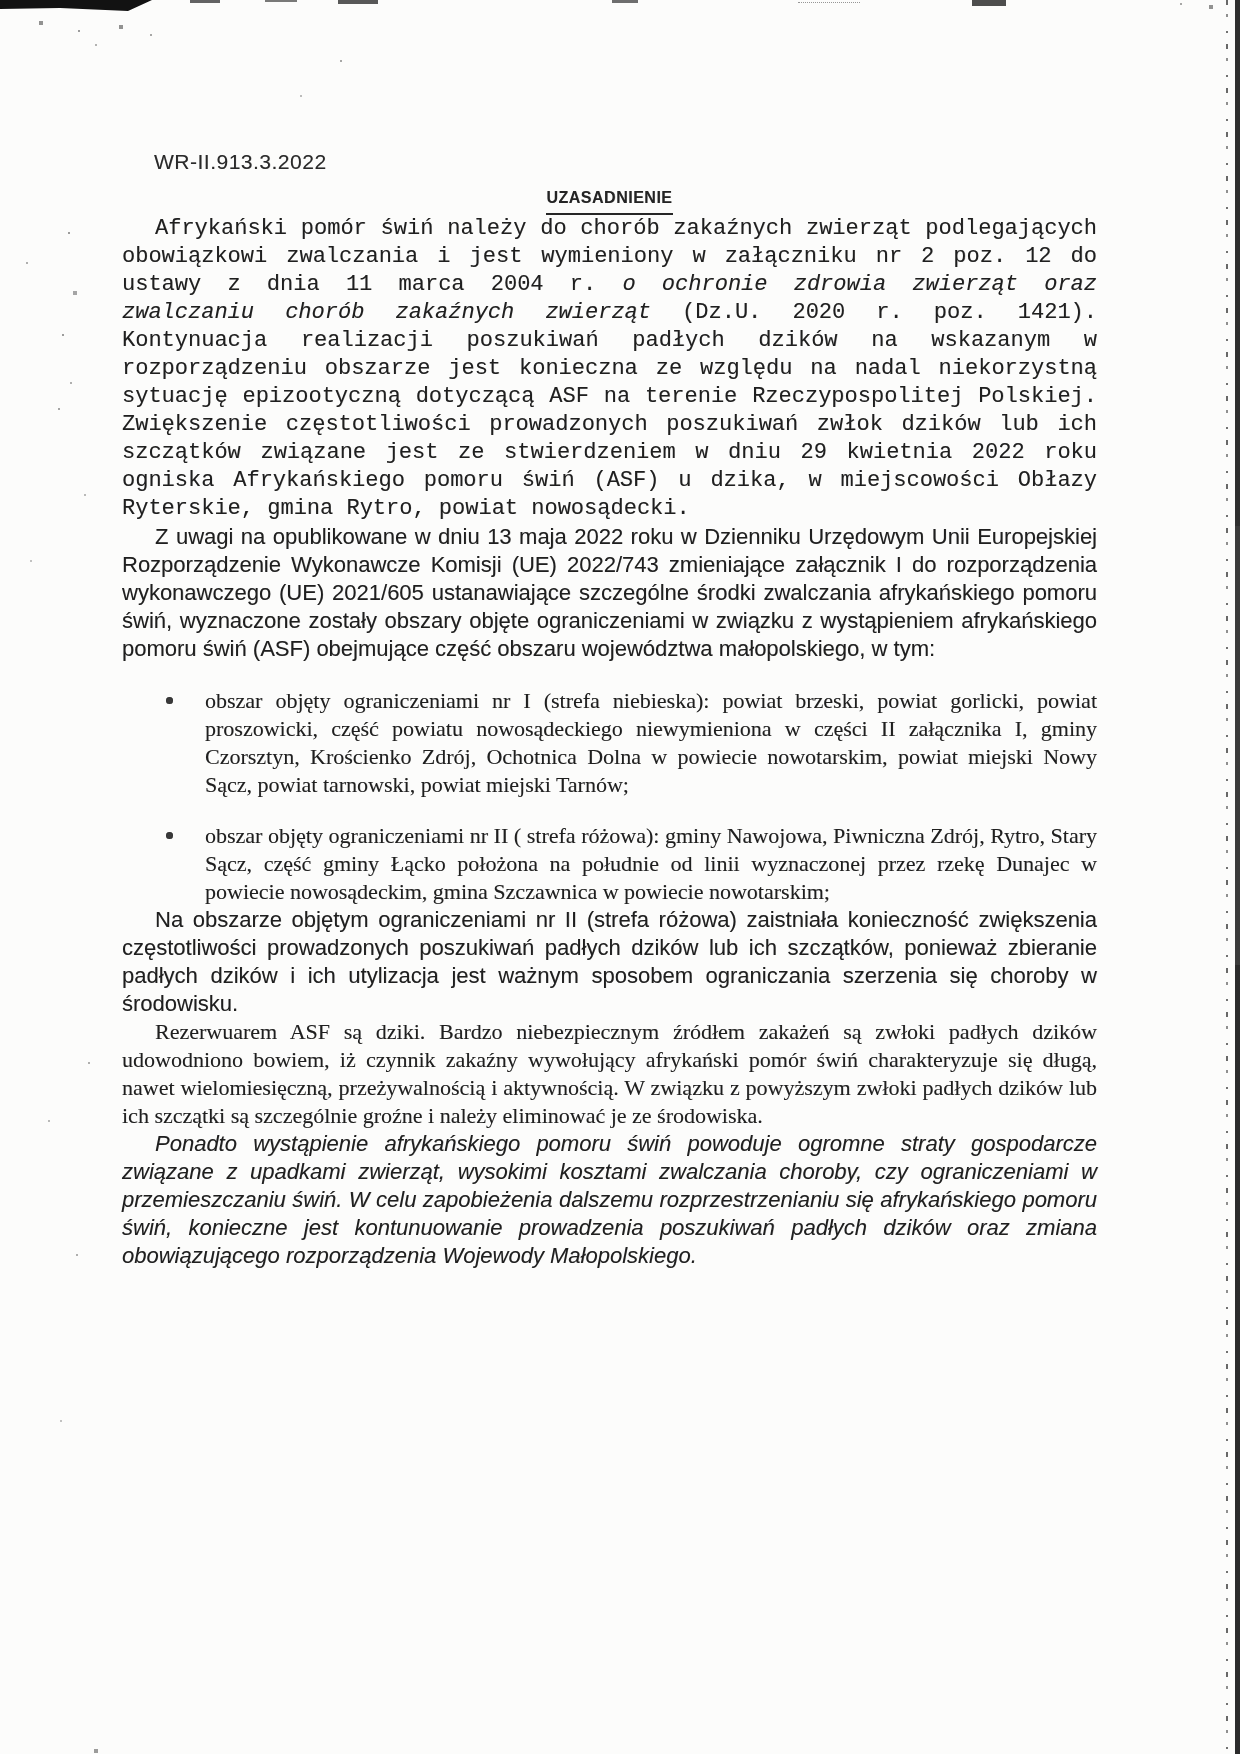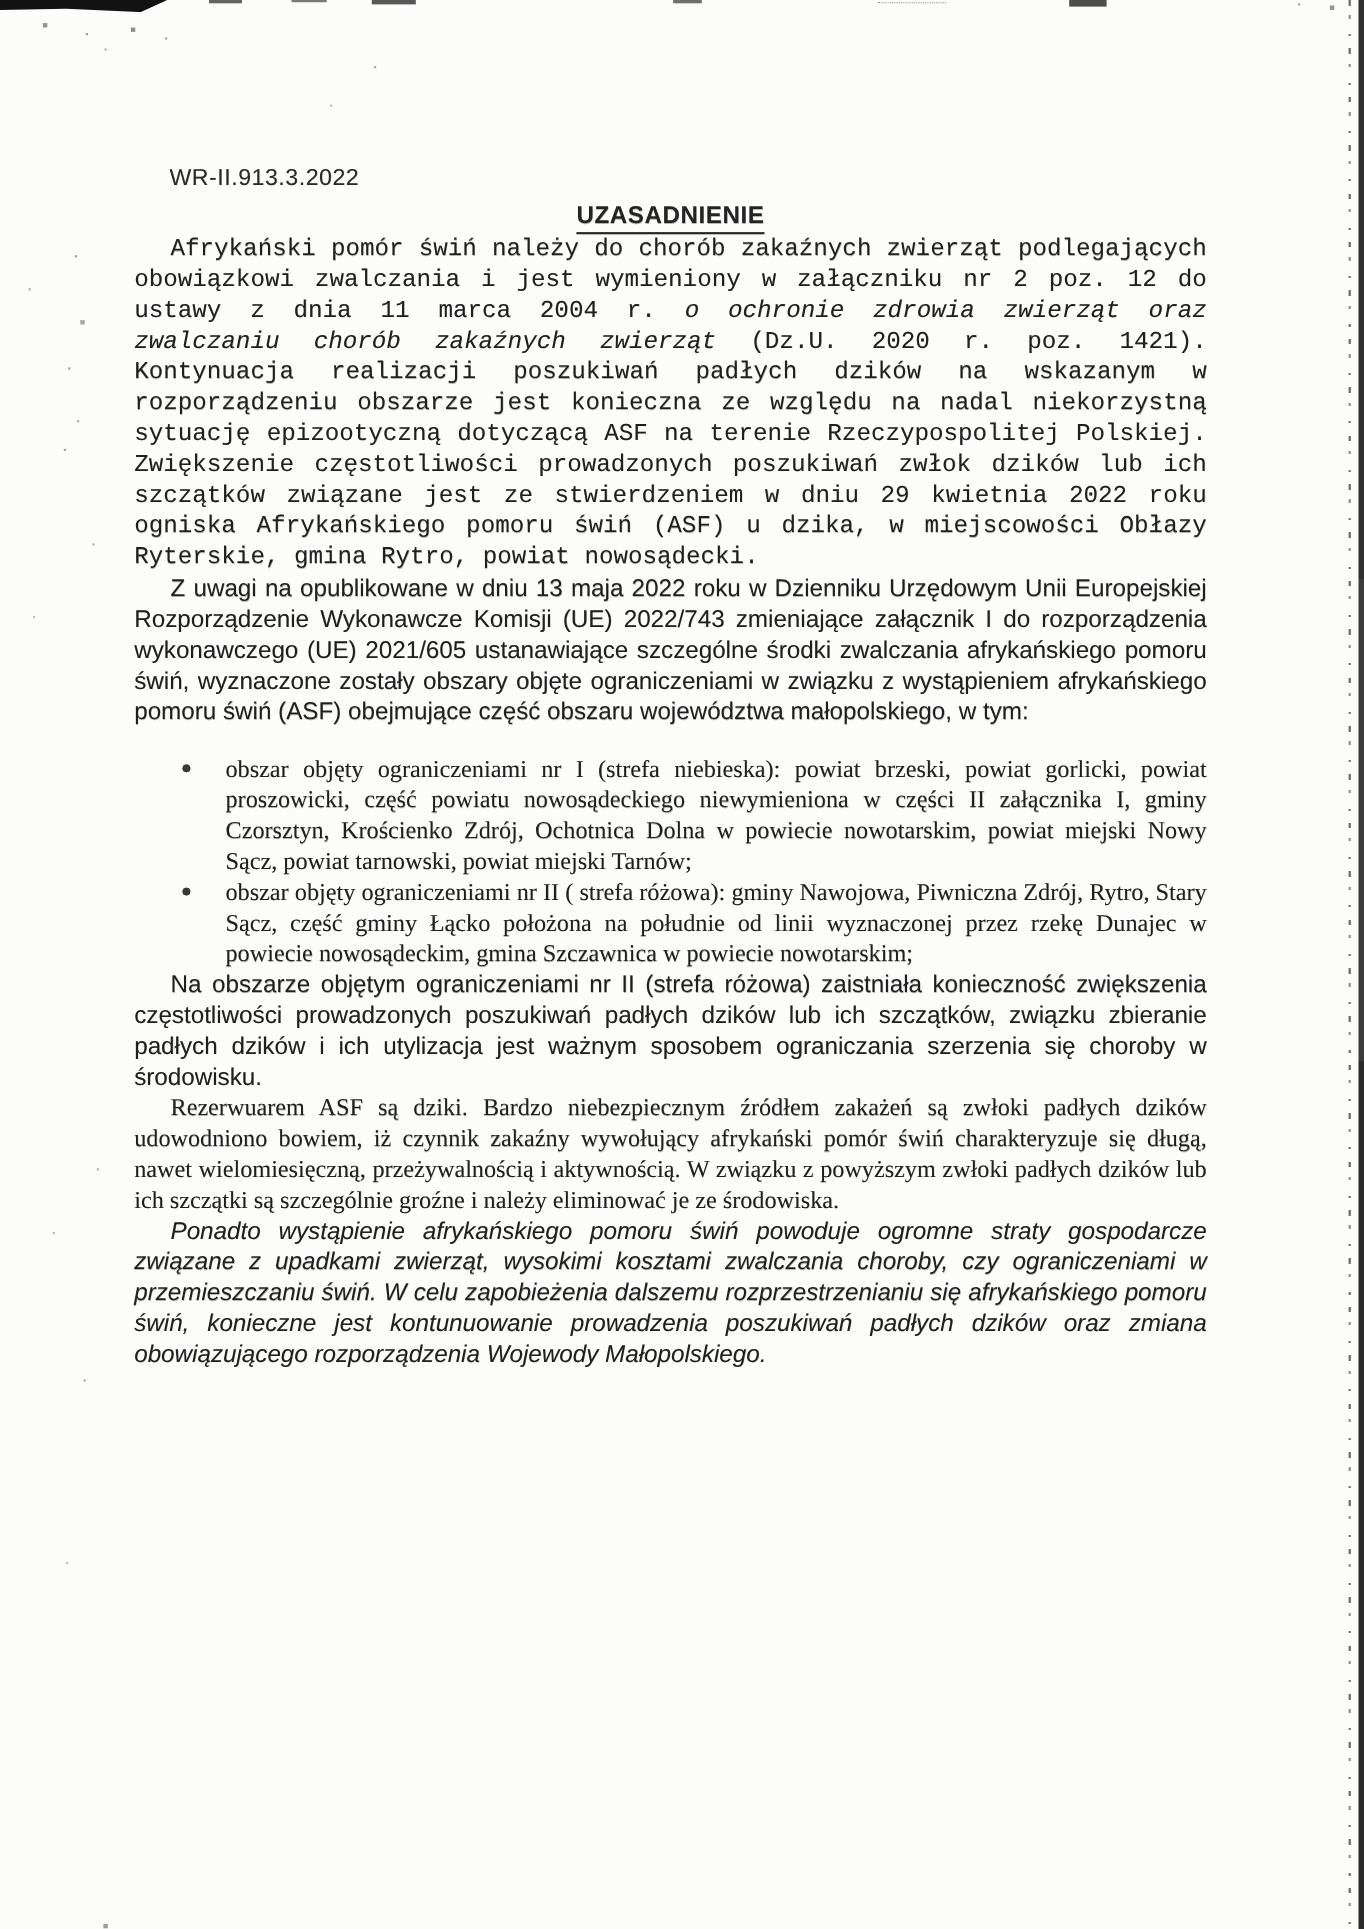--- a/index.html
+++ b/index.html
@@ -58,33 +58,33 @@
     text-align:justify;
     text-shadow:.3px .3px 0 rgba(50,50,50,.35);
   }
   .refnum{
     display:block;margin-left:32px;
     font-size:21px;letter-spacing:.5px;color:#2a2a2a;
     text-align:left;
   }
   .title-row{text-align:center;margin-top:6px;}
   .title{
-    display:inline-block;font-weight:bold;font-size:22px;letter-spacing:.5px;
+    display:inline-block;font-weight:bold;font-size:16px;letter-spacing:.5px;
     border-bottom:2px solid #262626;padding-bottom:1px;color:#242424;
   }
   p.para{margin:0;text-indent:33px;}
   .p1{margin-top:26px;font-family:Liberation Mono, monospace;}
   .p2{margin-top:16px;}
   .p3{margin-top:16px;}
   .p4{margin-top:2px;font-family:Liberation Serif, serif;}
   .p5{margin-top:12px;font-style:italic;}
   .italic{font-style:italic;}
   ul.bullets{list-style:none;margin:24px 0 0 0;padding:0;}
   li.bullet-item{position:relative;padding-left:83px;text-align:justify;font-family:Liberation Serif, serif;}
-  li.bullet-item + li.bullet-item{}
+  li.bullet-item + li.bullet-item{margin-top:23px;}
   .bullet-dot{
     position:absolute;left:44px;top:10px;width:7px;height:7px;border-radius:50%;
     background:#3a3a3a;box-shadow:inset 0 0 1px #000;
   }
 </style>
 </head>
 <body>
 
 <div class="page">
 
@@ -115,20 +115,20 @@
       <li class="bullet-item">
         <span class="bullet-dot"></span>
         <span>obszar objęty ograniczeniami nr I (strefa niebieska): powiat brzeski, powiat gorlicki, powiat proszowicki, część powiatu nowosądeckiego niewymieniona w części II załącznika I, gminy Czorsztyn, Krościenko Zdrój, Ochotnica Dolna w powiecie nowotarskim, powiat miejski Nowy Sącz, powiat tarnowski, powiat miejski Tarnów;</span>
       </li>
       <li class="bullet-item">
         <span class="bullet-dot"></span>
         <span>obszar objęty ograniczeniami nr II ( strefa różowa): gminy Nawojowa, Piwniczna Zdrój, Rytro, Stary Sącz, część gminy Łącko położona na południe od linii wyznaczonej przez rzekę Dunajec w powiecie nowosądeckim, gmina Szczawnica w powiecie nowotarskim;</span>
       </li>
     </ul>
 
-    <p class="para p3">Na obszarze objętym ograniczeniami nr II (strefa różowa) zaistniała konieczność zwiększenia częstotliwości prowadzonych poszukiwań padłych dzików lub ich szczątków, związku zbieranie padłych dzików i ich utylizacja jest ważnym sposobem ograniczania szerzenia się choroby w środowisku.</p>
+    <p class="para p3">Na obszarze objętym ograniczeniami nr II (strefa różowa) zaistniała konieczność zwiększenia częstotliwości prowadzonych poszukiwań padłych dzików lub ich szczątków, ponieważ zbieranie padłych dzików i ich utylizacja jest ważnym sposobem ograniczania szerzenia się choroby w środowisku.</p>
 
     <p class="para p4">Rezerwuarem ASF są dziki. Bardzo niebezpiecznym źródłem zakażeń są zwłoki padłych dzików udowodniono bowiem, iż czynnik zakaźny wywołujący afrykański pomór świń charakteryzuje się długą, nawet wielomiesięczną, przeżywalnością i aktywnością. W związku z powyższym zwłoki padłych dzików lub ich szczątki są szczególnie groźne i należy eliminować je ze środowiska.</p>
 
     <p class="para p5">Ponadto wystąpienie afrykańskiego pomoru świń powoduje ogromne straty gospodarcze związane z upadkami zwierząt, wysokimi kosztami zwalczania choroby, czy ograniczeniami w przemieszczaniu świń. W celu zapobieżenia dalszemu rozprzestrzenianiu się afrykańskiego pomoru świń, konieczne jest kontunuowanie prowadzenia poszukiwań padłych dzików oraz zmiana obowiązującego rozporządzenia Wojewody Małopolskiego.</p>
 
   </div>
 </div>
 
 </body></html>

